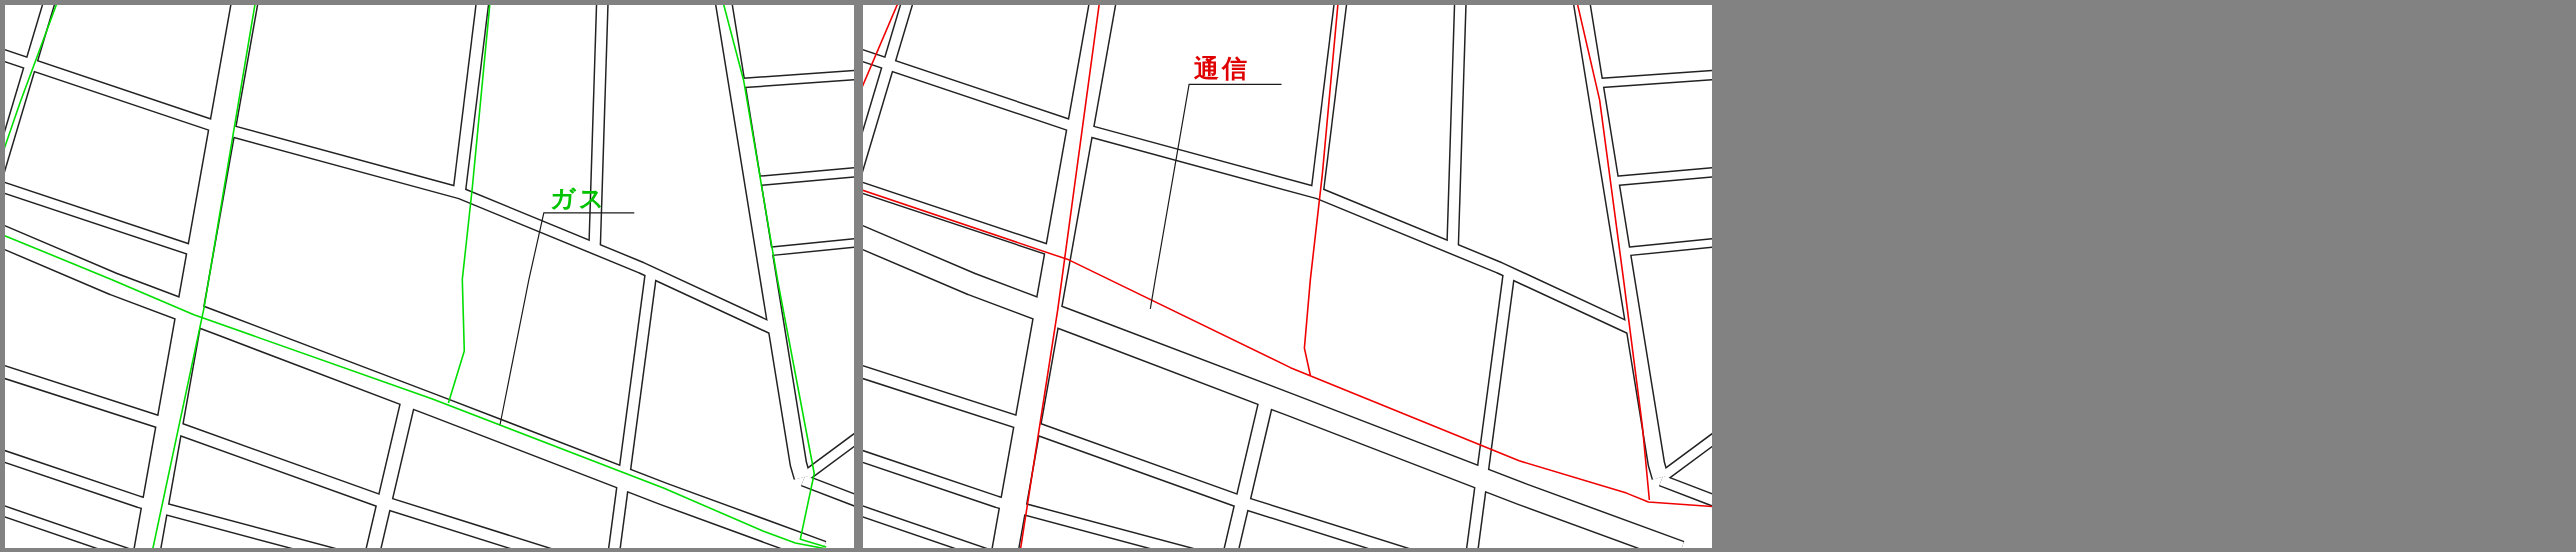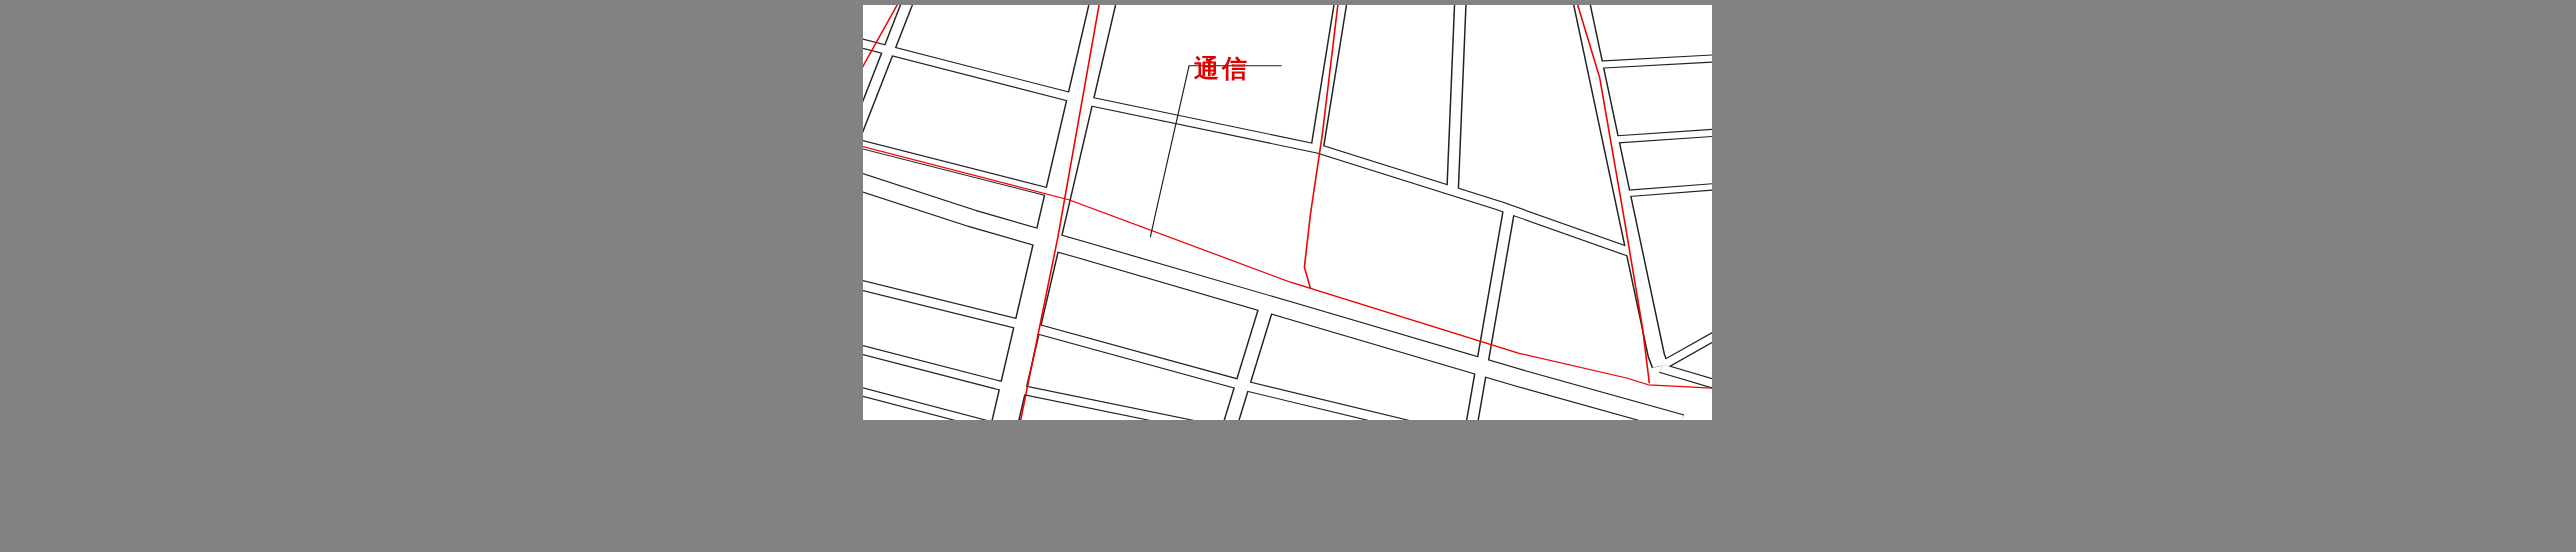--- a/index.html
+++ b/index.html
@@ -4,21 +4,21 @@
 <style>
   html,body{margin:0;padding:0;background:#666;}
   #stage{
     position:relative;
     width:2576px;height:553px;
     background:#828282;           
     font-family:"DejaVu Sans", sans-serif;
     overflow:hidden;
   }
   .panel{
-    position:absolute;top:5px;width:849px;height:415px;
+    position:absolute;top:5px;width:849px;height:543px;
     background:#ffffff;overflow:hidden;
   }
   .panel svg{display:block;width:100%;height:100%;}
   #panel-gas{left:5px;}
   #panel-telecom{left:863px;}
   #panel-water{left:1721px;}
   .map-label{
     position:absolute;
     font-size:25px;font-weight:bold;letter-spacing:3px;line-height:1;
     white-space:nowrap;user-select:none;
@@ -74,20 +74,36 @@
           <path d="M-8,184 L205,256" stroke-width="9"></path>
           <path d="M-8,234 L110,285 L220,327 L430,408 L663,499 L822,558" stroke-width="21"></path>
           <path d="M-8,372 L163,428 L380,507 L552,562" stroke-width="11"></path>
           <path d="M-8,458 L135,507 L338,562" stroke-width="10"></path>
           <path d="M-8,514 L130,562" stroke-width="9"></path>
         </g>
       </g>
     </defs>
   </svg>
 
+  <div class="panel" id="panel-gas">
+    <svg viewBox="0 0 854 554" preserveAspectRatio="none">
+      <g>
+        <use href="#basemap"></use>
+      </g>
+      <g fill="none" stroke-width="1.6" stroke-linejoin="round" stroke="#00DE00">
+        <path d="M53,-4 L15,100 L-6,162"></path>
+        <path d="M252,-4 L200,310 L148,558"></path>
+        <path d="M-6,233 L107,280 L190,316 L430,402 L663,493 L763,537 L795,549 L832,556"></path>
+        <path d="M488,-4 L470,187 L460,280 L462,353 L446,406"></path>
+        <path d="M722,-4 L743,77 L777,280 L814,478 L800,545 L826,553"></path>
+      </g>
+      <path d="M633,212 L542,212 L527,280 L498,428" fill="none" stroke-width="1.2" stroke="#1c1c1c"></path>
+    </svg>
+    <div class="map-label" id="label-gas" style="color: rgb(0, 195, 0);">ガス</div>
+  </div>
 
   <div class="panel" id="panel-telecom">
     <svg viewBox="0 0 854 554" preserveAspectRatio="none">
       <g>
         <use href="#basemap"></use>
       </g>
       <g fill="none" stroke-width="1.6" stroke-linejoin="round" stroke="#F00000">
         <path d="M36,-4 L-6,96"></path>
         <path d="M238,-4 L196,310 L158,558"></path>
         <path d="M-6,187 L207,260 L430,370 L660,465 L768,498 L790,507 L860,512"></path>

